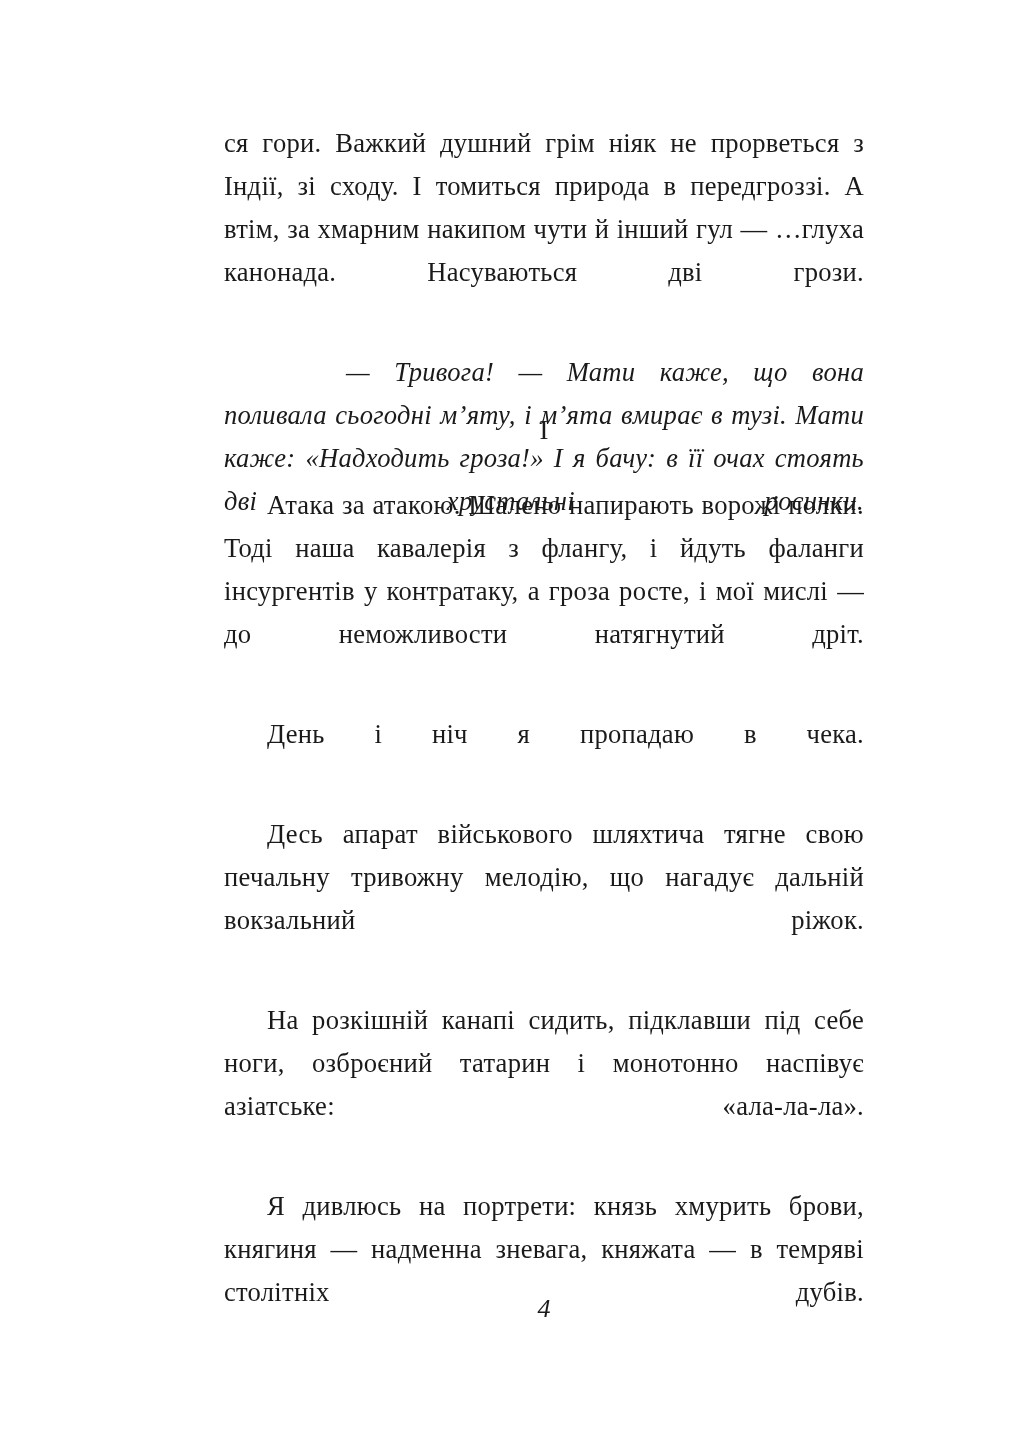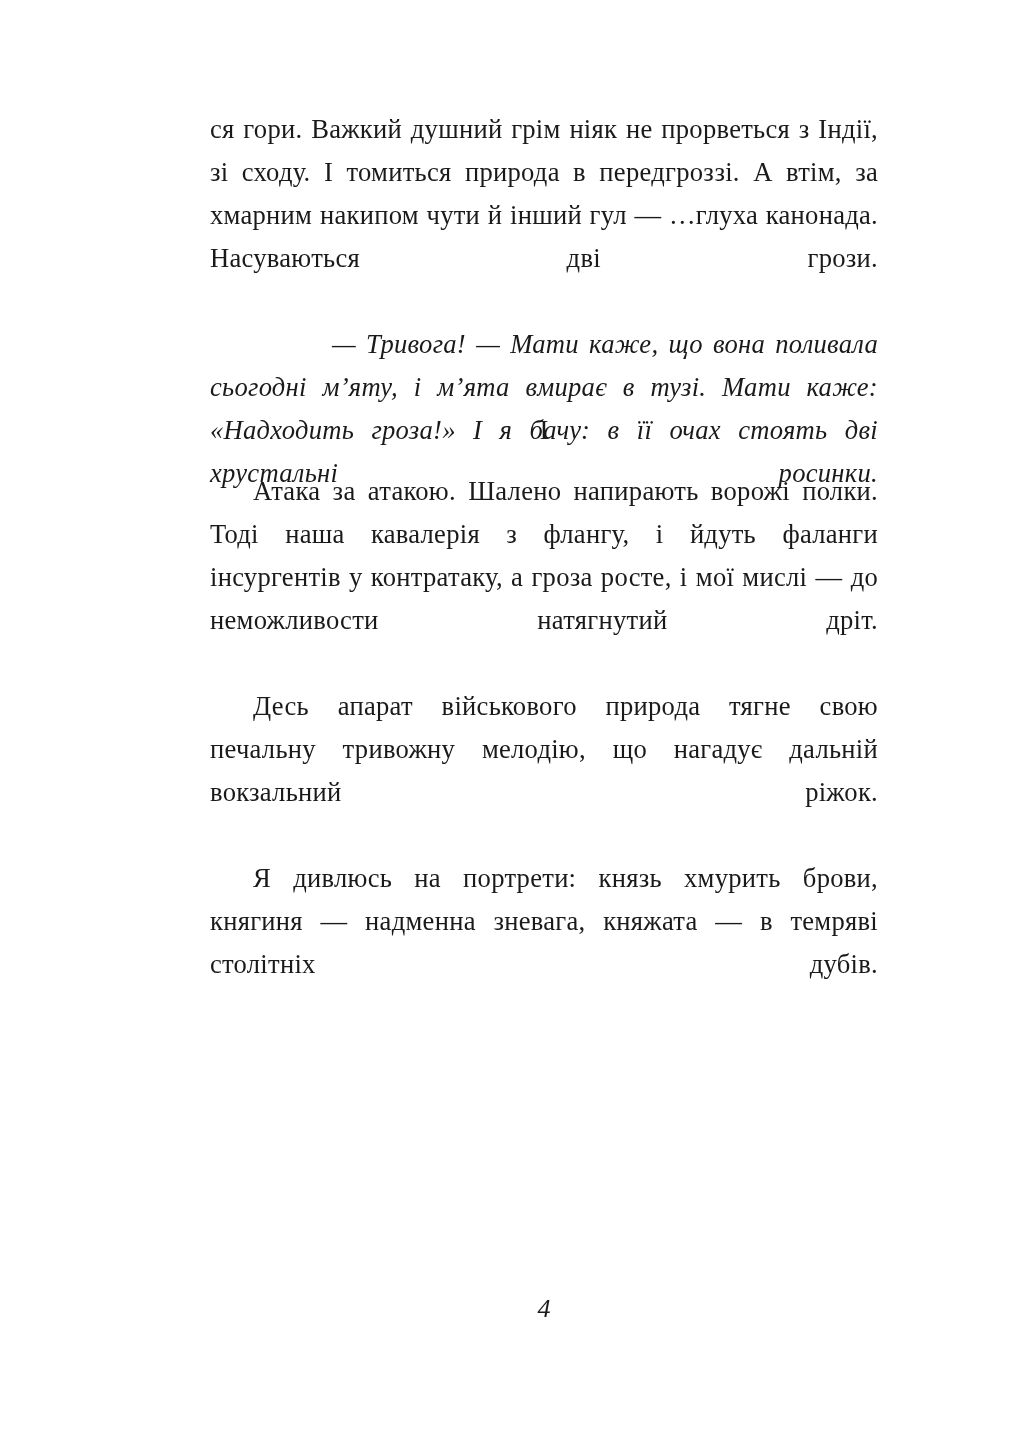--- a/index.html
+++ b/index.html
@@ -24,21 +24,21 @@
   }
 
   .text-block {
     position: absolute;
     left: 210px;
     top: 108px;
     width: 668px;
   }
 
   p.para {
-    margin: 0;
+    margin: 14px;
     font-size: 26.6px;
     line-height: 43px;
     text-align: justify;
     text-justify: inter-word;
     hyphens: manual;
     text-indent: 43px;
     color: #1a1a1a;
     letter-spacing: 0.01em;
   }
 
@@ -92,24 +92,26 @@
     <p class="para deep-indent">— Тривога! — Мати каже, що вона поливала сьогодні м’яту, і м’ята вмирає в тузі. Мати каже: «Надходить гроза!» І я бачу: в її очах стоять дві хрустальні росинки.</p>
 
   </div>
 
   <div class="section-number">I</div>
 
   <div class="text-block" style="top: 470px;">
 
     <p class="para">Атака за атакою. Шалено напирають ворожі полки. Тоді наша кавалерія з флангу, і йдуть фаланги інсургентів у контратаку, а гроза росте, і мої мислі — до неможливости натягнутий дріт.</p>
 
+    <p class="para">День і ніч я пропадаю в чека.</p>
 
 
-    <p class="para">Десь апарат військового природа тягне свою печальну тривожну мелодію, що нагадує дальній вокзальний ріжок.</p>
+    <p class="para">Десь апарат військового шляхтича тягне свою печальну тривожну мелодію, що нагадує дальній вокзальний ріжок.</p>
 
+    <p class="para">На розкішній канапі сидить, підклавши під себе ноги, озброєний татарин і монотонно наспівує азіатське: «ала-ла-ла».</p>
 
     <p class="para">Я дивлюсь на портрети: князь хмурить брови, княгиня — надменна зневага, княжата — в темряві столітніх дубів.</p>
 
   </div>
 
   <div class="page-number">4</div>
 
 </div>
 
 </body></html>

